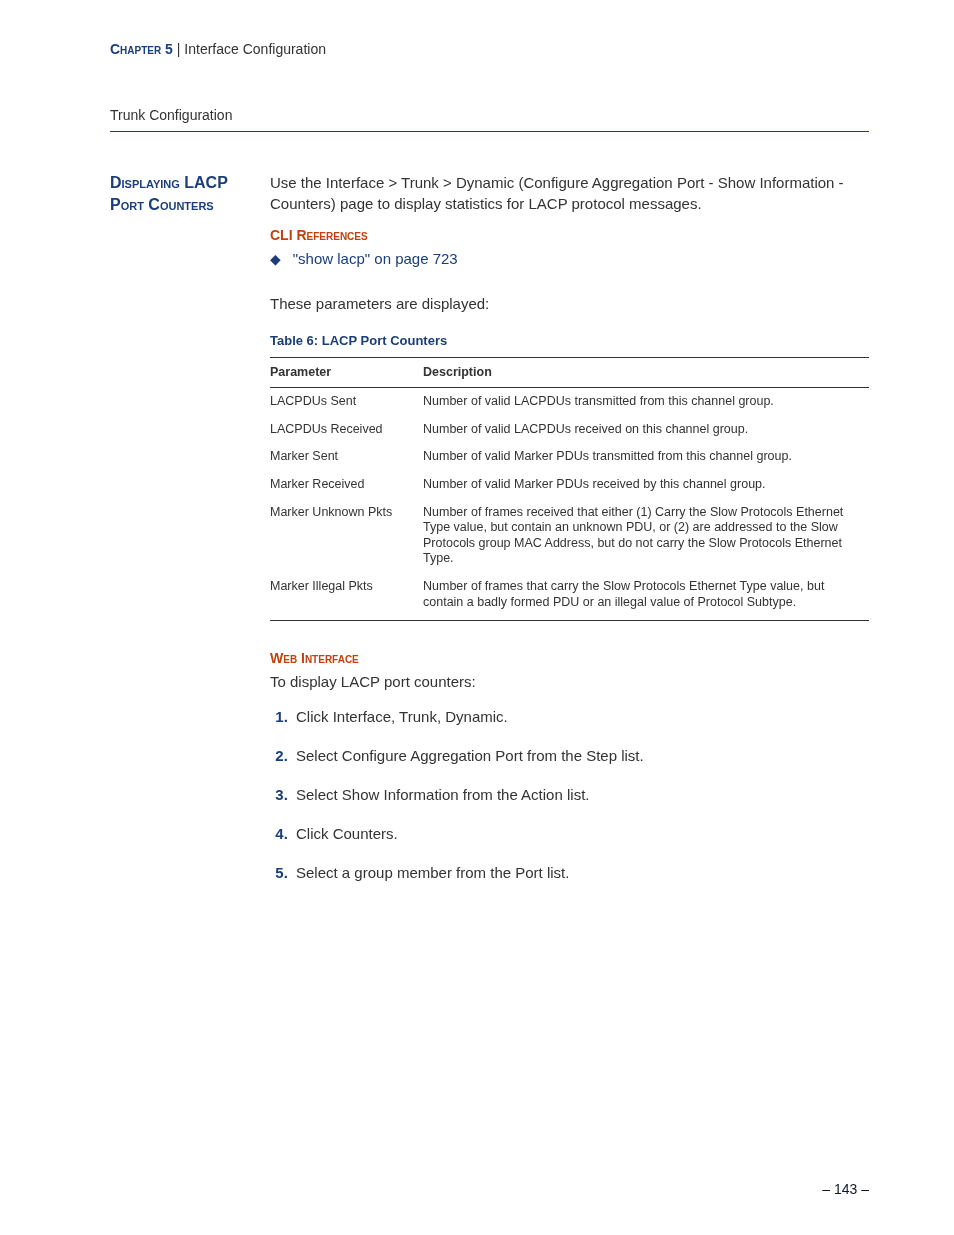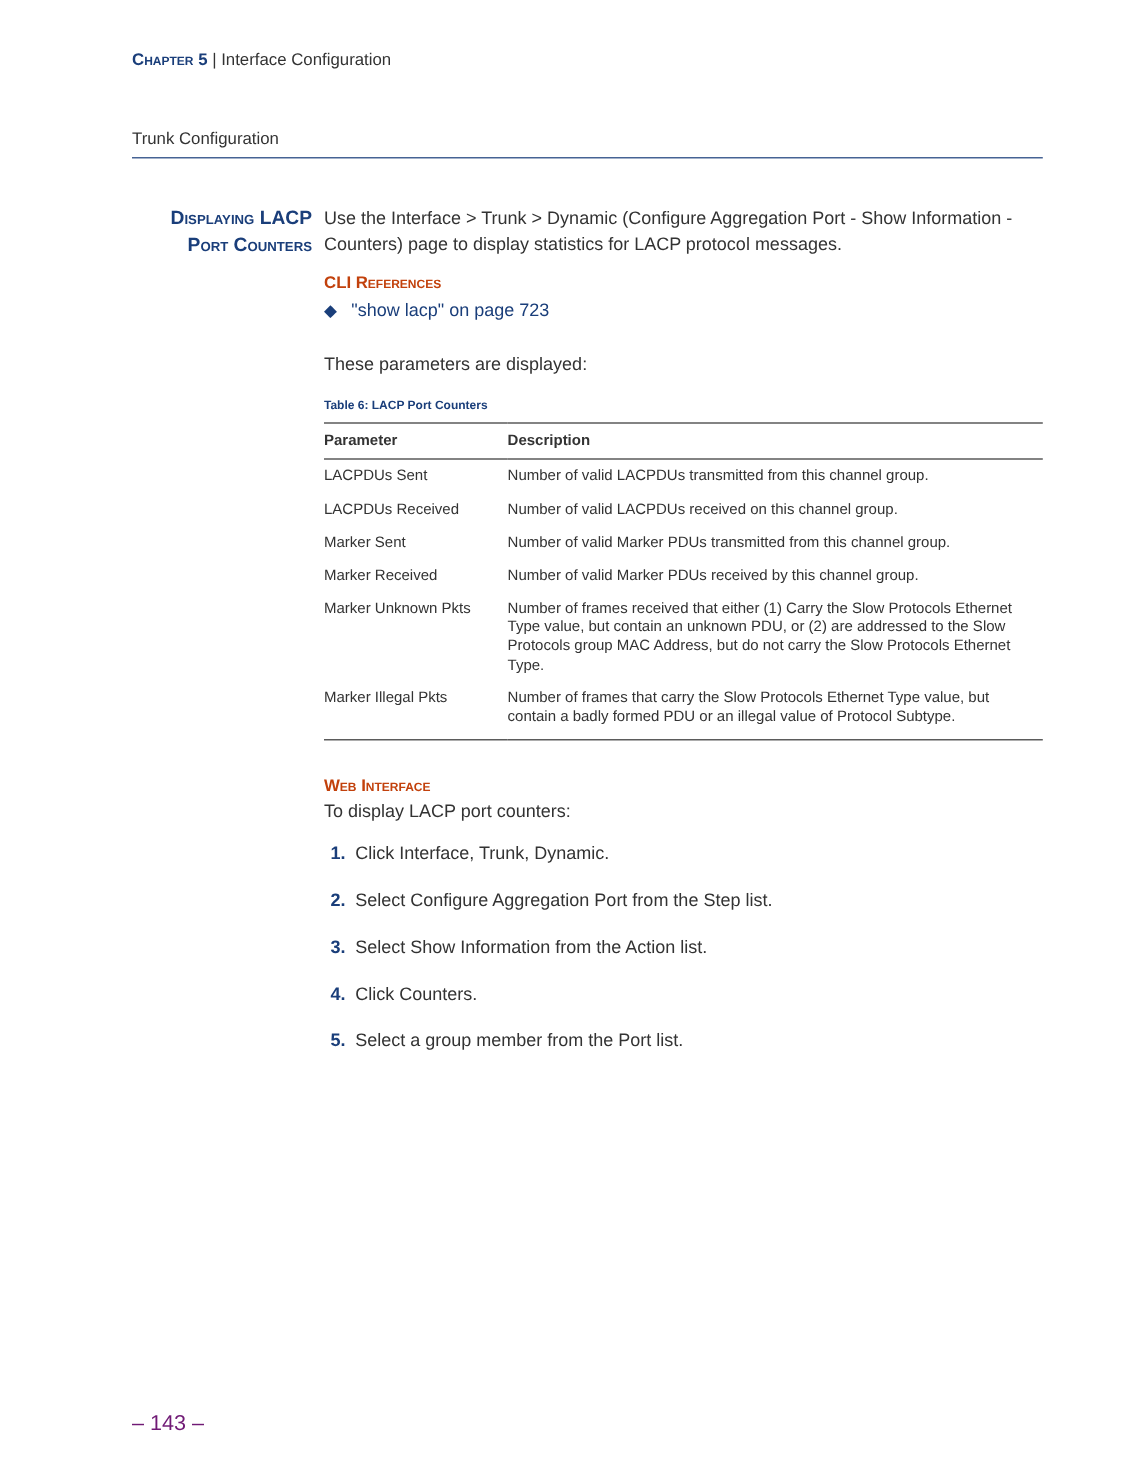--- a/index.html
+++ b/index.html
@@ -32,21 +32,21 @@
     border-top: 1px solid #1a3e7a;
     margin: 0 0 40px 0;
   }
   .body-row {
     display: flex;
     align-items: flex-start;
   }
   .side-heading {
     width: 160px;
     flex: 0 0 160px;
-    text-align: right;
+    text-align: left;
     color: #1a3e7a;
     font-weight: bold;
     font-variant: small-caps;
     font-size: 16px;
     line-height: 1.35;
     padding-right: 10px;
     box-sizing: border-box;
   }
   .main-col {
     flex: 1;
@@ -69,21 +69,21 @@
   .bullet-mark {
     color: #1a3e7a;
     margin-right: 12px;
     font-size: 14px;
   }
   .link { color: #1a3e7a; }
   .para { margin-bottom: 18px; }
   .table-caption {
     color: #1a3e7a;
     font-weight: bold;
-    font-size: 10px;
+    font-size: 13px;
     margin-bottom: 6px;
   }
   table.params {
     width: 100%;
     border-collapse: collapse;
     font-size: 12.5px;
     margin-bottom: 28px;
   }
   table.params th {
     text-align: left;
@@ -108,23 +108,23 @@
   }
   ol.steps li {
     margin-bottom: 18px;
     padding-left: 4px;
   }
   ol.steps li::marker {
     font-weight: bold;
     color: #1a3e7a;
   }
   .footer {
-    text-align: left;
-    font-size: 18px;
-    color: #701a75;
+    text-align: right;
+    font-size: 14px;
+    color: #0f172a;
     margin-top: 280px;
   }
 </style>
 </head>
 <body>
 
 <div class="page">
 
   <div class="header-block">
     <div>

